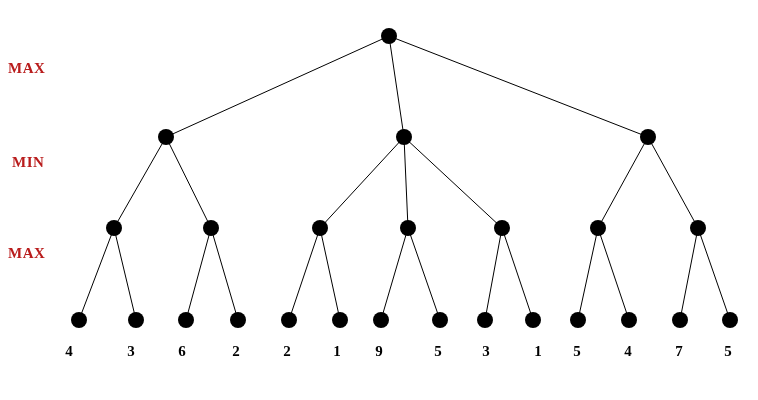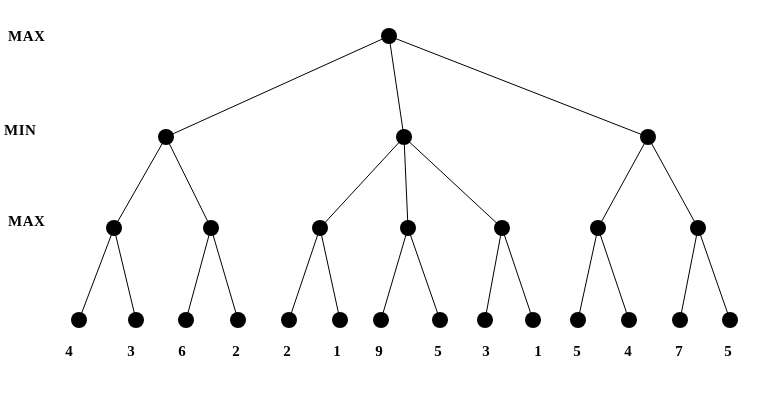--- a/index.html
+++ b/index.html
@@ -20,24 +20,25 @@
     left: 0;
     top: 0;
     width: 758px;
     height: 400px;
   }
   .level-label {
     position: absolute;
     font-family: "Liberation Serif", "DejaVu Serif", serif;
     font-weight: bold;
     font-size: 15px;
-    color: #000000;
+    color: #b91c1c;
     letter-spacing: 0.5px;
     white-space: nowrap;
     transform: translateY(-50%);
+    margin-top: 32px;
   }
   .leaf-value {
     position: absolute;
     font-family: "Liberation Serif", "DejaVu Serif", serif;
     font-weight: bold;
     font-size: 15px;
     color: #000000;
     text-align: center;
     transform: translate(-50%, -50%);
     white-space: nowrap;
@@ -99,21 +100,21 @@
         <circle cx="533" cy="320" r="8" fill="#000000"></circle>
         <circle cx="578" cy="320" r="8" fill="#000000"></circle>
         <circle cx="629" cy="320" r="8" fill="#000000"></circle>
         <circle cx="680" cy="320" r="8" fill="#000000"></circle>
         <circle cx="730" cy="320" r="8" fill="#000000"></circle>
       </g>
   </svg>
 
   <div id="label-layer">
       <div class="level-label" style="left: 8px; top: 36px;">MAX</div>
-      <div class="level-label" style="left: 4px; top: 130px;">MIN</div>
+      <div class="level-label" style="left: 12px; top: 130px;">MIN</div>
       <div class="level-label" style="left: 8px; top: 221px;">MAX</div>
     </div>
   <div id="value-layer">
       <div class="leaf-value" style="left: 69px; top: 351px;">4</div>
       <div class="leaf-value" style="left: 131px; top: 351px;">3</div>
       <div class="leaf-value" style="left: 182px; top: 351px;">6</div>
       <div class="leaf-value" style="left: 236px; top: 351px;">2</div>
       <div class="leaf-value" style="left: 287px; top: 351px;">2</div>
       <div class="leaf-value" style="left: 337px; top: 351px;">1</div>
       <div class="leaf-value" style="left: 379px; top: 351px;">9</div>

